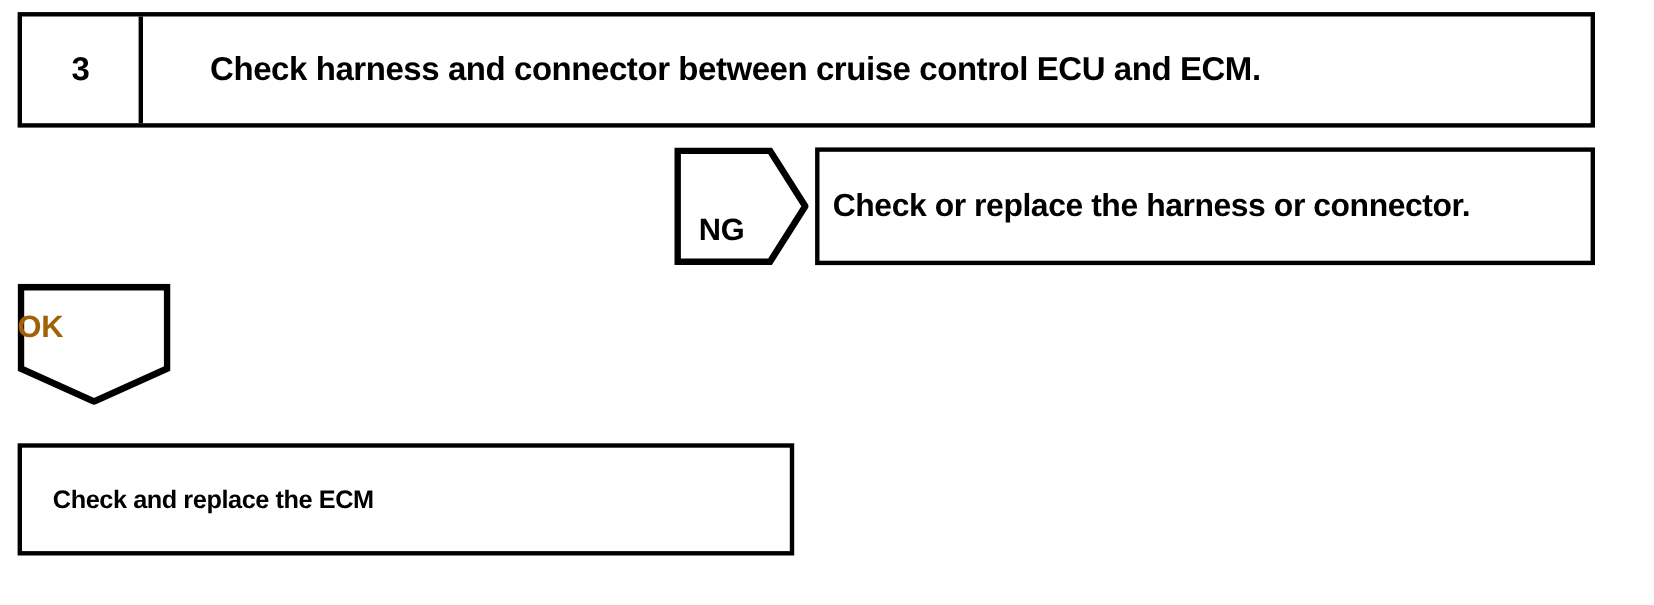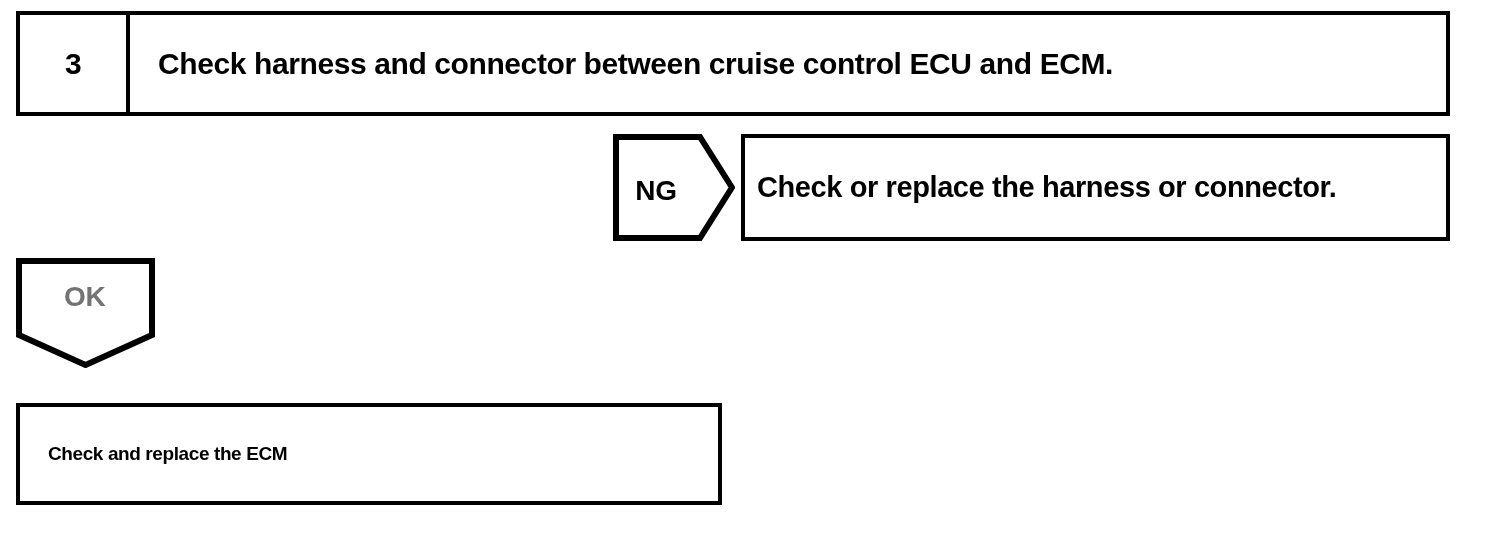--- a/index.html
+++ b/index.html
@@ -38,45 +38,46 @@
     justify-content: center;
     font-size: 30px;
     font-weight: bold;
     letter-spacing: -0.5px;
     color: #000000;
   }
   .step-text {
     flex: 1;
     display: flex;
     align-items: center;
-    padding-left: 28px;
+    padding-left: 13px;
     font-size: 30px;
     font-weight: bold;
     letter-spacing: -0.4px;
     color: #000000;
     white-space: nowrap;
+    margin-left: 48px;
   }
 
   
   .ng-arrow {
     position: absolute;
     left: 613px;
     top: 134px;
     width: 122px;
     height: 107px;
   }
   .ng-arrow svg {
     display: block;
     width: 122px;
     height: 107px;
   }
   .ng-label {
     position: absolute;
     left: 613px;
-    top: 134px;
+    top: 152px;
     width: 86px;
     height: 113px;
     display: flex;
     align-items: center;
     justify-content: center;
     font-size: 28px;
     font-weight: bold;
     letter-spacing: -0.3px;
     color: #000000;
     pointer-events: none;
@@ -116,43 +117,42 @@
   }
   .ok-label {
     position: absolute;
     left: 16px;
     top: 258px;
     width: 139px;
     height: 78px;
     display: flex;
     align-items: center;
     justify-content: flex-start;
-    padding-left: 48px;
     box-sizing: border-box;
     font-size: 28px;
     font-weight: bold;
     letter-spacing: -0.3px;
-    color: #737373;
+    color: #a16207;
     pointer-events: none;
   }
 
   
   .final-box {
     position: absolute;
     left: 16px;
     top: 403px;
     width: 706px;
     height: 102px;
     border: 4px solid #000000;
     box-sizing: border-box;
     display: flex;
     align-items: center;
     padding-left: 28px;
     background: #ffffff;
-    font-size: 19px;
+    font-size: 23px;
     font-weight: bold;
     letter-spacing: -0.4px;
     color: #000000;
     white-space: nowrap;
   }
 </style>
 </head>
 <body>
 
 <div id="page">

